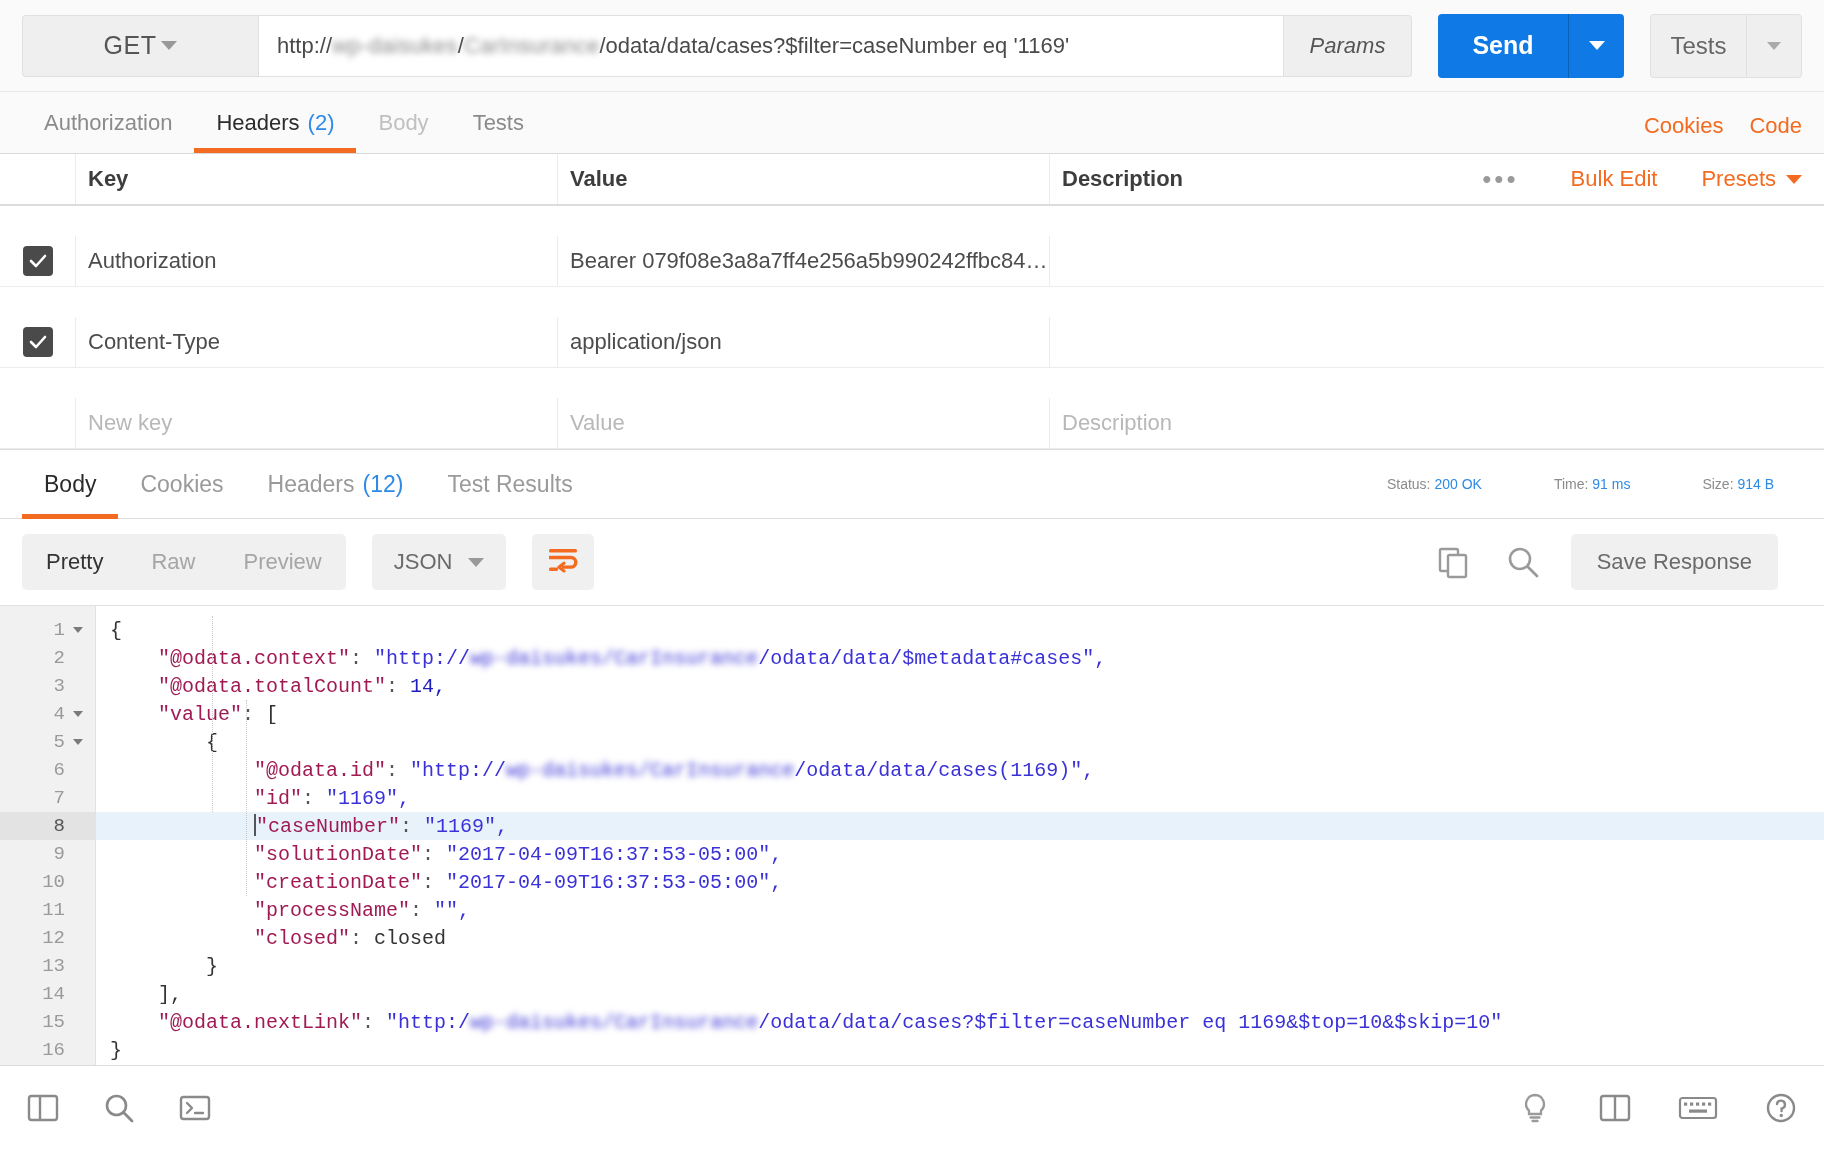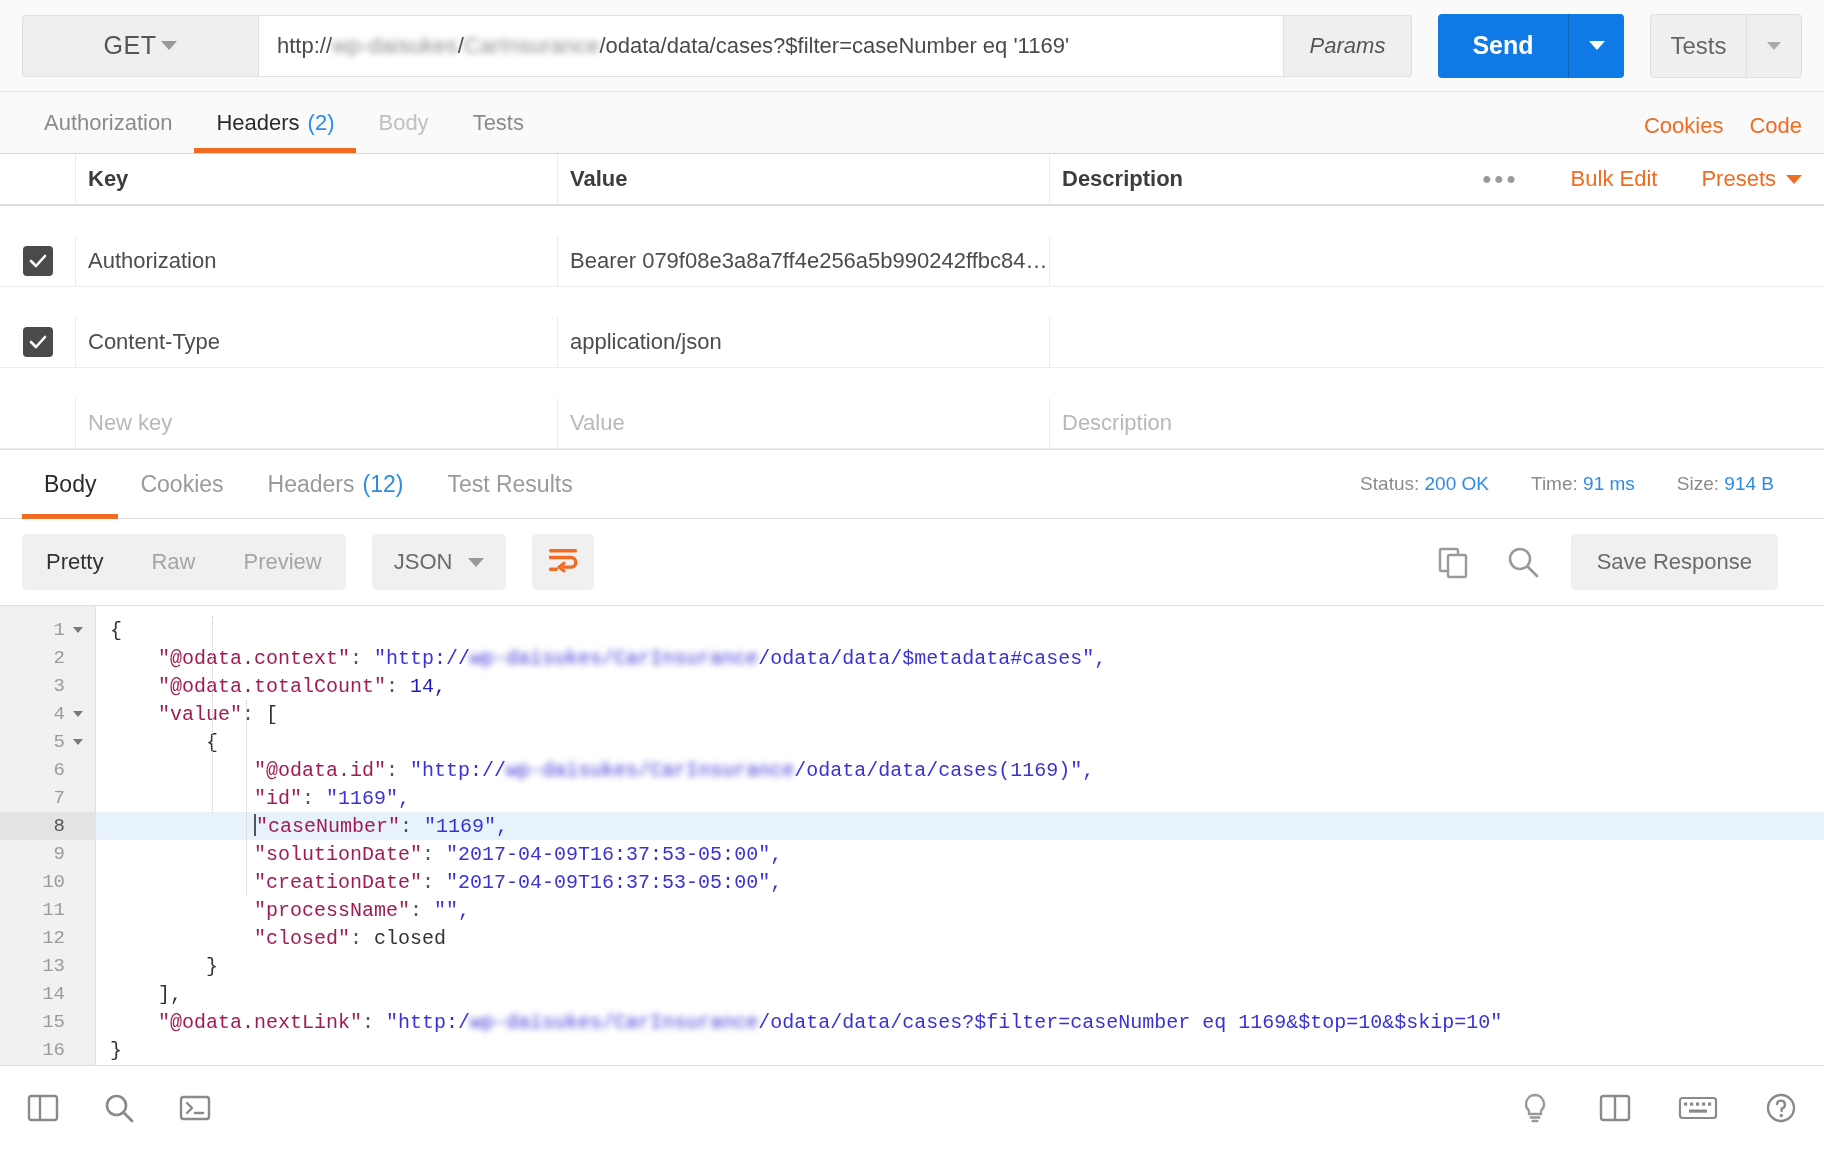--- a/index.html
+++ b/index.html
@@ -193,21 +193,21 @@
     height: 69px; padding: 0 22px;
     display: flex; align-items: center;
     font-size: 23px; color: #9a9a9a; cursor: pointer; position: relative;
   }
   .rtab.active { color: #2b2b2b; }
   .rtab.active::after {
     content: ""; position: absolute; left: 0; right: 0; bottom: 0; height: 5px;
     background: #f26b21;
   }
   .status-wrap { margin-left: auto; display: flex; align-items: center; gap: 42px; padding-right: 28px; }
-  .st-item { font-size: 19px; color: #8b8b8b; }
+  .st-item { font-size: 14px; color: #8b8b8b; margin-left: 30px; }
   .st-val { color: #2e8ae6; }
 
   
   .btoolbar {
     height: 86px; flex: 0 0 86px;
     background: #fff;
     display: flex; align-items: center;
     padding: 0 22px;
   }
   .seg {

